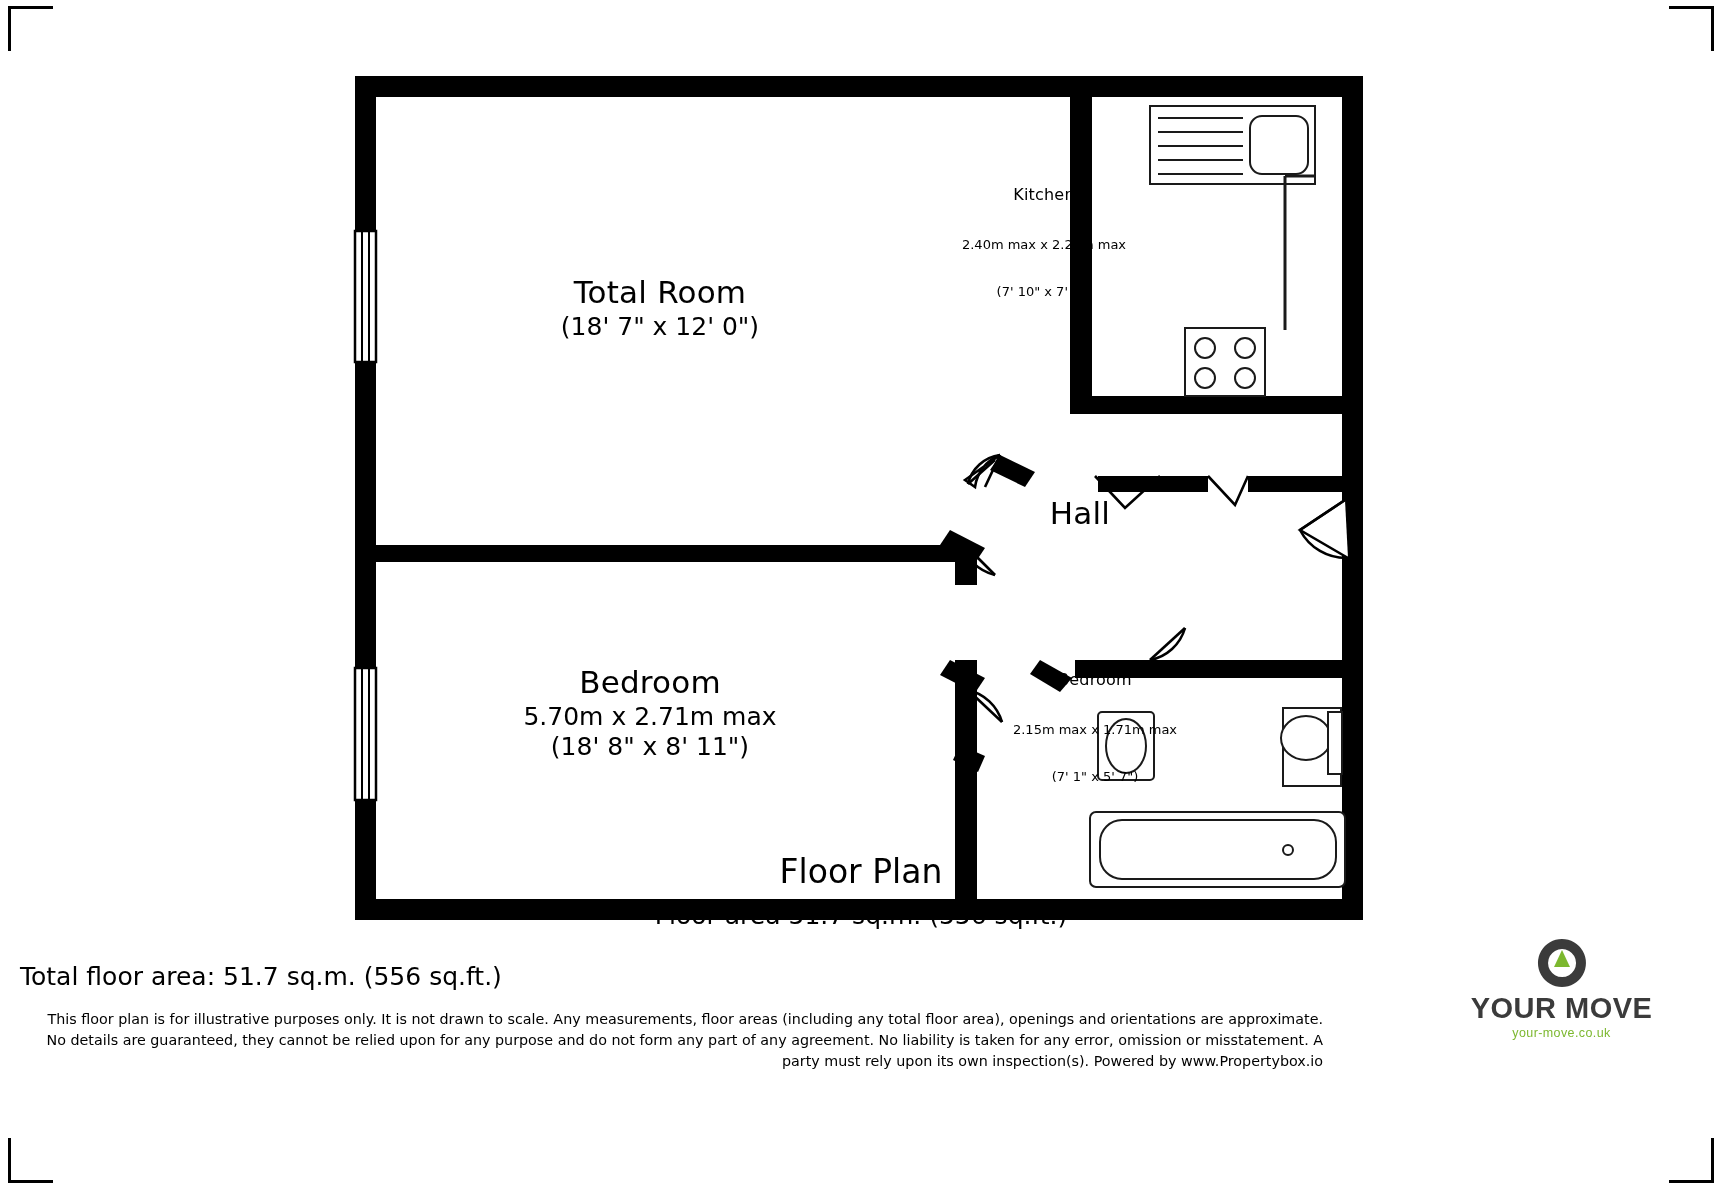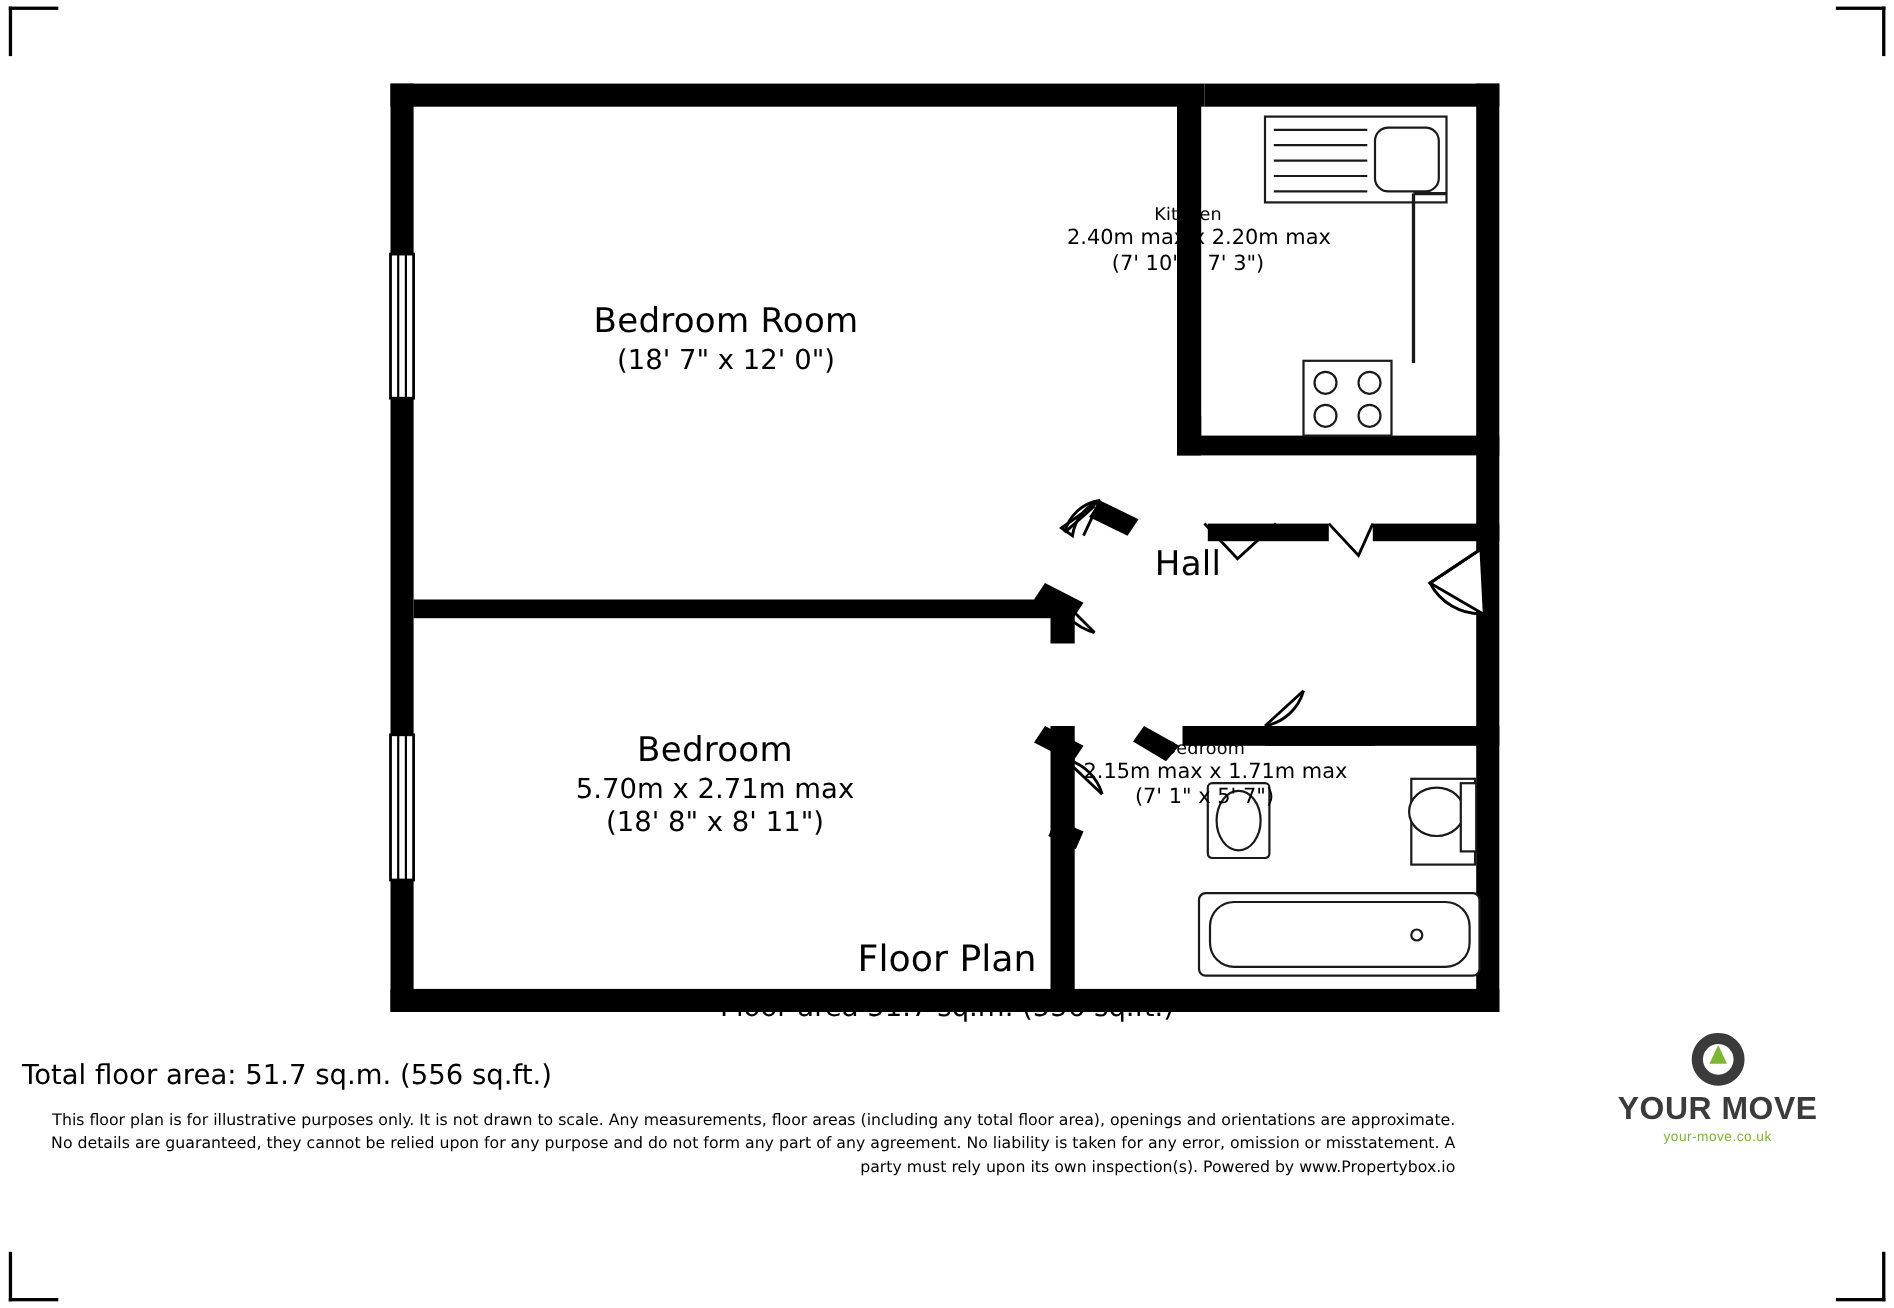--- a/index.html
+++ b/index.html
@@ -45,26 +45,26 @@
     white-space: nowrap;
   }
   .room-label .rname {
     font-size: 31px;
     letter-spacing: 0.2px;
   }
   .room-label .rdim {
     font-size: 25px;
   }
   .room-label.small .rname { font-size: 16px; }
-  .room-label.small .rdim  { font-size: 19px; }
+  .room-label.small .rdim  { font-size: 13px; margin-top: 32px; }
 
   #living-room-label { left: 440px; top: 274px; width: 440px; }
   #bedroom-label     { left: 430px; top: 664px; width: 440px; }
   #hall-label        { left: 975px; top: 495px; width: 210px; }
-  #kitchen-label     { left: 970px; top: 185px; width: 220px; }
+  #kitchen-label     { left: 934px; top: 185px; width: 220px; }
   #bathroom-label    { left: 985px; top: 670px; width: 220px; }
 
   
   #floorplan-caption {
     position: absolute;
     left: 0;
     top: 852px;
     width: 1722px;
     text-align: center;
   }
@@ -234,21 +234,21 @@
     <ellipse cx="1306" cy="738" rx="25" ry="22"></ellipse>
     <rect x="1328" y="712" width="14" height="62"></rect>
 
     <rect x="1090" y="812" width="255" height="75" rx="6"></rect>
     <rect x="1100" y="820" width="236" height="59" rx="22"></rect>
     <circle cx="1288" cy="850" r="5"></circle>
   </g>
 </svg>
 
 <div class="room-label" id="living-room-label">
-  <div class="rname">Bedroom Room</div>
+  <div class="rname">Total Room</div>
   <div class="rdim">(18' 7" x 12' 0")</div>
 </div>
 
 <div class="room-label" id="bedroom-label">
   <div class="rname">Bedroom</div>
   <div class="rdim">5.70m x 2.71m max</div>
   <div class="rdim">(18' 8" x 8' 11")</div>
 </div>
 
 <div class="room-label" id="hall-label">

